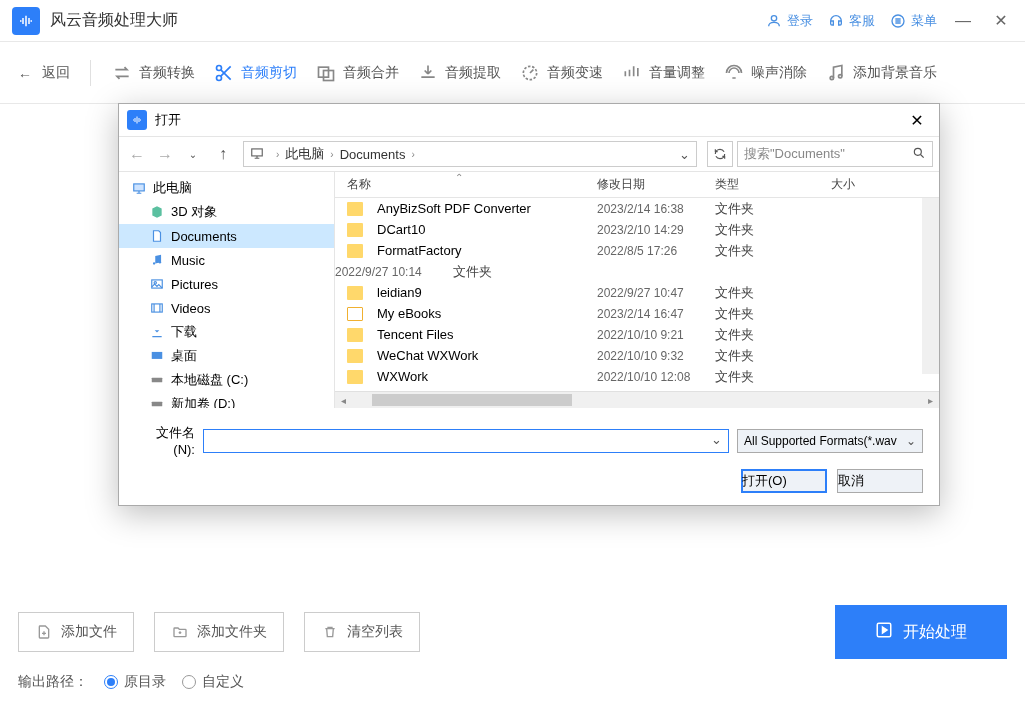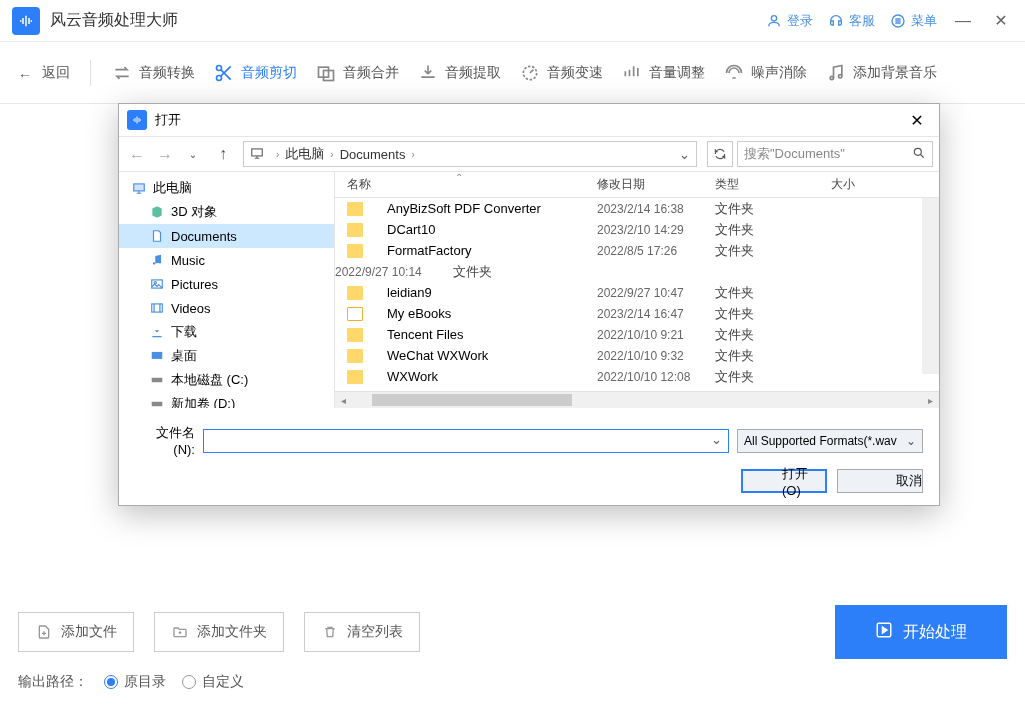--- a/index.html
+++ b/index.html
@@ -66,39 +66,39 @@
 
 .file-area { flex: 1; display: flex; flex-direction: column; }
 .col-headers { display: flex; height: 26px; align-items: center; border-bottom: 1px solid #e5e5e5; font-size: 12px; color: #444; position: relative; }
 .col-headers .sort-ind { position: absolute; left: 120px; top: 0; color: #888; font-size: 10px; }
 .ch-name { width: 262px; padding-left: 12px; }
 .ch-date { width: 118px; }
 .ch-type { width: 116px; }
 .ch-size { flex: 1; }
 .file-list { flex: 1; overflow: hidden; font-size: 13px; position: relative; }
 .file-row { display: flex; height: 21px; align-items: center; }
-.fr-name { width: 262px; padding-left: 12px; display: flex; align-items: center; gap: 24px; }
+.fr-name { width: 262px; padding-left: 12px; display: flex; align-items: center; gap: 14px; }
 .fr-date { width: 118px; color: #666; font-size: 12px; }
 .fr-type { width: 116px; color: #444; }
 .folder-ico { width: 16px; height: 14px; background: #ffd86b; border-radius: 1px; display: inline-block; }
 .folder-ico.doc { background: #fff; border: 1px solid #f0b030; }
 .hscroll { height: 17px; background: #f0f0f0; display: flex; align-items: center; border-top: 1px solid #e0e0e0; }
 .hscroll .thumb { margin-left: 20px; width: 200px; height: 12px; background: #ccc; }
 .hscroll .arr { width: 17px; text-align: center; color: #888; font-size: 10px; }
 .hscroll .arr.r { margin-left: auto; }
 
 .dlg-footer { padding: 16px 16px 12px; }
 .fn-row { display: flex; align-items: center; gap: 8px; margin-bottom: 12px; }
 .fn-label { font-size: 13px; width: 60px; text-align: right; }
 .fn-input { flex: 1; height: 24px; border: 1px solid #2d7ff9; padding: 0 6px; font-size: 13px; position: relative; }
 .fn-input::after { content: "⌄"; position: absolute; right: 6px; top: 2px; color: #555; }
 .fmt-select { width: 186px; height: 24px; border: 1px solid #aaa; background: #eef2f7; font-size: 12px; padding: 0 6px; display: flex; align-items: center; }
 .fmt-select::after { content: "⌄"; margin-left: auto; color: #555; }
 .btn-row { display: flex; justify-content: flex-end; gap: 10px; }
-.dlg-btn { width: 86px; height: 24px; border: 1px solid #aaa; background: #eef2f7; font-size: 13px; display: flex; align-items: center; justify-content: flex-end; cursor: pointer; padding-left: 40px; }
+.dlg-btn { width: 86px; height: 24px; border: 1px solid #aaa; background: #eef2f7; font-size: 13px; display: flex; align-items: center; justify-content: flex-start; cursor: pointer; }
 .dlg-btn.primary { border: 1px solid #2d7ff9; box-shadow: inset 0 0 0 1px #2d7ff9; }
 
 .vscroll { position: absolute; right: 0; top: 0; bottom: 17px; width: 17px; background: #f0f0f0; }
 </style>
 </head>
 <body>
 
 <div class="titlebar">
   <div class="app-logo">
     <svg viewBox="0 0 24 24" fill="none" stroke="#fff" stroke-width="2">

